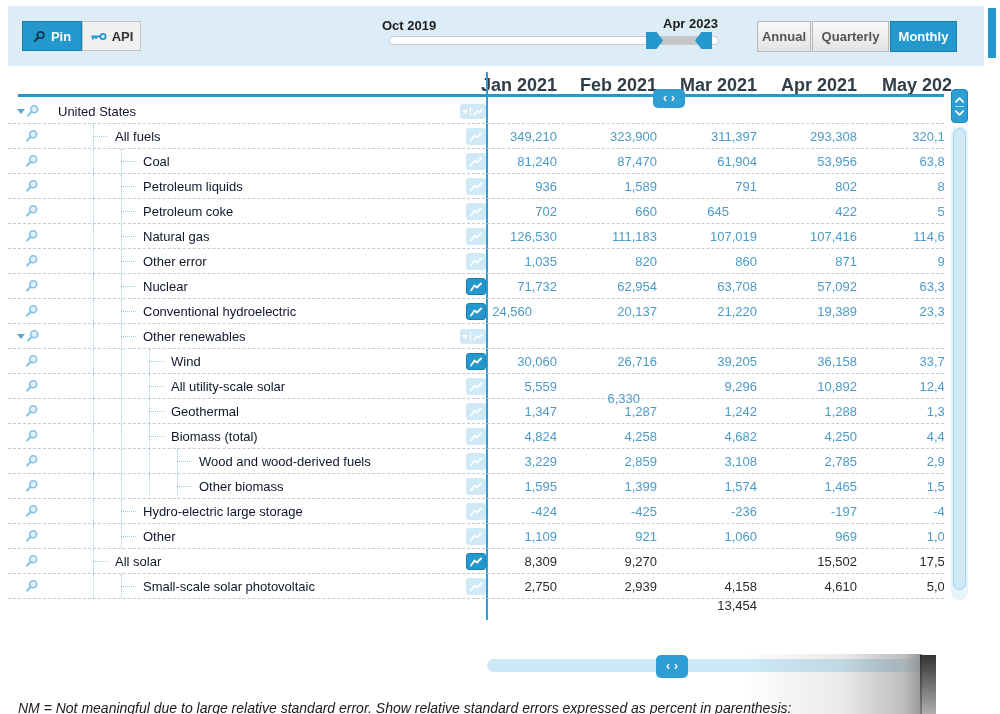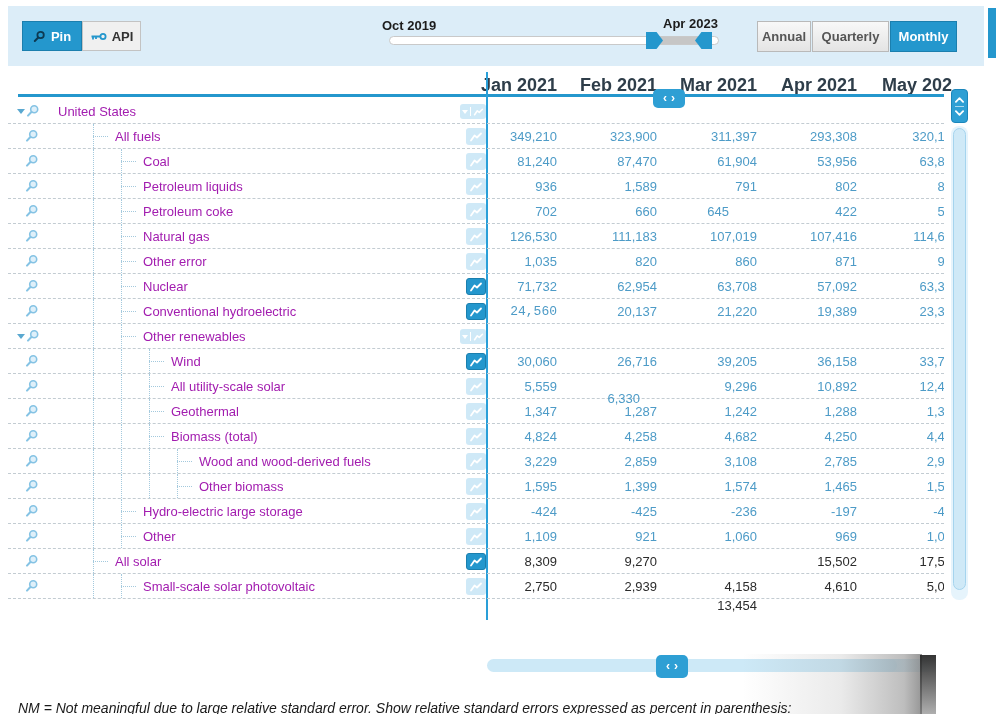--- a/index.html
+++ b/index.html
@@ -41,21 +41,21 @@
            font-size:12px; font-weight:bold; line-height:1; }
   .pager.top { left:653px; top:89px; width:32px; height:19px; }
   .pager.bottom { left:656px; top:655px; width:32px; height:23px; }
   .pager span { position:relative; top:-1px; }
 
   
   .rows { position:absolute; left:8px; top:99px; width:936px; height:521px; overflow:hidden; }
   .trow { position:relative; height:25px; border-bottom:1px dashed #c3ccd2; }
   .guide { position:absolute; top:0; bottom:0; width:0; border-left:1px dotted #a3c9dd; }
   .elbow { position:absolute; width:15px; height:0; border-top:1px dotted #a3c9dd; top:12px; }
-  .rlabel { position:absolute; top:5px; font-size:13px; color:#a21caf; white-space:nowrap; }
+  .rlabel { position:absolute; top:5px; font-size:13px; color:#0f172a; white-space:nowrap; }
   .rlabel.title { font-weight:bold; color:#111; }
   .val { position:absolute; top:5px; width:100px; text-align:right; font-size:13px; color:#4d9bc7; white-space:nowrap; }
   .val.dark { color:#2b2b2b; }
   .mini { position:absolute; line-height:0; cursor:pointer; }
   .arrow { position:absolute; left:9px; top:10px; width:0; height:0; cursor:pointer;
            border-left:4px solid transparent; border-right:4px solid transparent; border-top:5px solid #5aa8d0; }
   .badge { position:absolute; left:458px; top:4px; width:20px; height:17px; border-radius:3px;
            background:#cfe9f7; display:flex; align-items:center; justify-content:center; cursor:pointer; }
   .badge.active { background:#2497cd; border:1px solid #1b7fae; }
   .xbadge { position:absolute; left:452px; top:5px; width:26px; height:15px; border-radius:3px;
@@ -309,21 +309,21 @@
       <span class="mini" style="left: 17px; top: 5px;"><svg width="14" height="14" viewBox="0 0 14 14">
           <circle cx="8.2" cy="5.2" r="3.5" fill="#dff0fa" stroke="#85c3e4" stroke-width="1.6"></circle>
           <line x1="5.4" y1="8" x2="2" y2="11.6" stroke="#85c3e4" stroke-width="2.1" stroke-linecap="round"></line>
         </svg></span>
       <span class="rlabel" style="left: 135px;">Conventional hydroelectric</span>
       <div class="badge active">
         <svg width="14" height="12" viewBox="0 0 14 12">
           <polyline points="2,9.5 5.5,4.5 8,6.5 12,2.5" fill="none" stroke="#ffffff" stroke-width="1.8" stroke-linecap="round" stroke-linejoin="round"></polyline>
         </svg>
       </div>
-      <span class="val" style="left: 449px; font-family: Liberation Mono, monospace;">24,560</span>
+      <span class="val" style="left: 424px;">24,560</span>
       <span class="val" style="left: 549px;">20,137</span>
       <span class="val" style="left: 649px;">21,220</span>
       <span class="val" style="left: 749px;">19,389</span>
       <span class="val" style="left: 844px;">23,30</span>
     </div>
     <div class="trow">
       <div class="guide" style="left: 85px;"></div>
       <div class="guide" style="left: 113px;"></div>
       <div class="elbow" style="left: 113px;"></div>
       <span class="arrow"></span>

